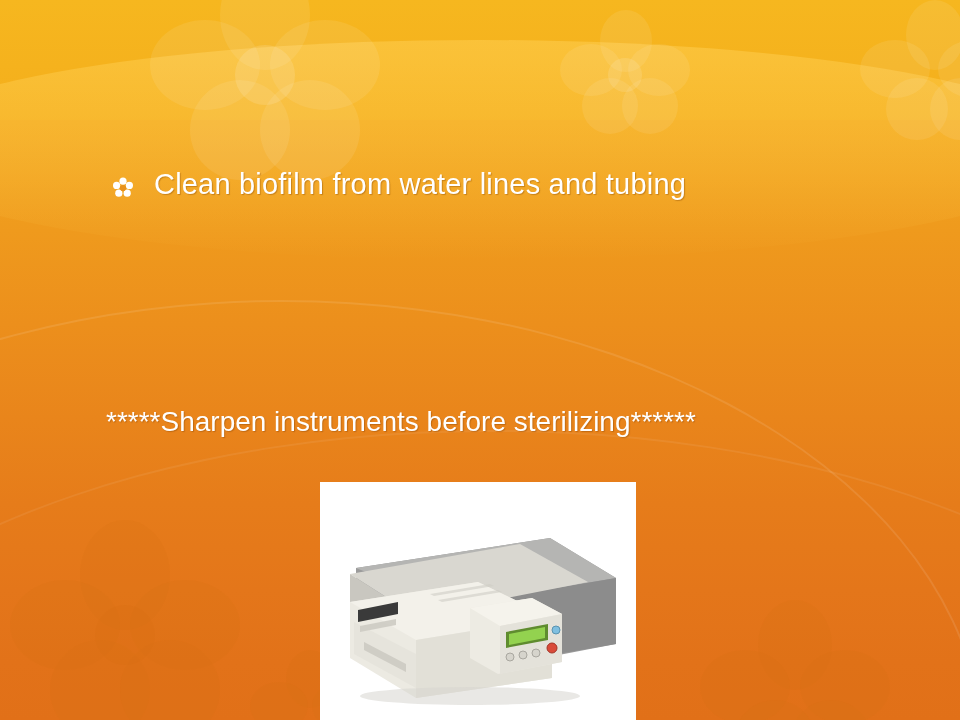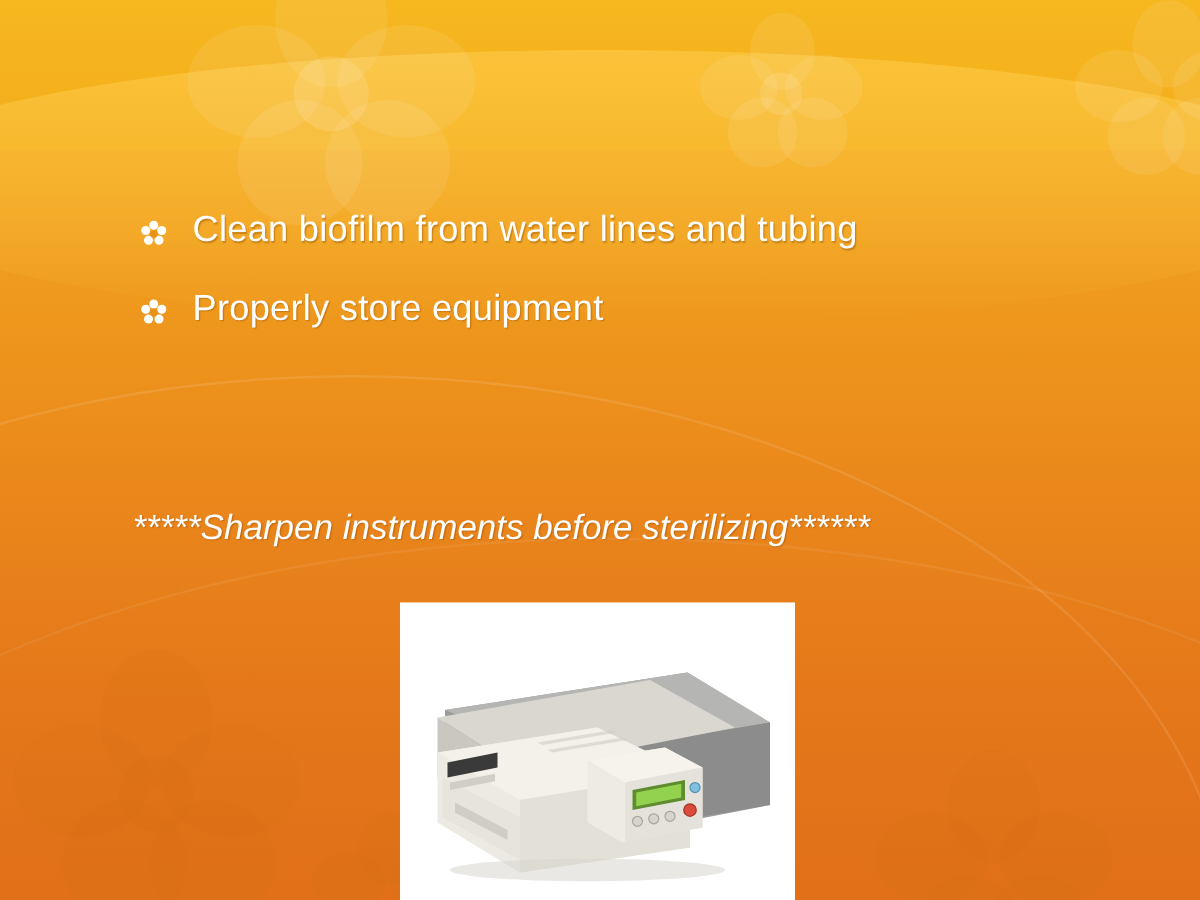--- a/index.html
+++ b/index.html
@@ -103,21 +103,20 @@
   }
   .note {
     position: absolute;
     left: 106px;
     top: 404px;
     width: 820px;
     color: #ffffff;
     font-size: 28px;
     line-height: 1.25;
     text-shadow: 1px 1px 1px rgba(120,60,0,0.35);
-    font-style: italic;
   }
 
   
   .picture {
     position: absolute;
     left: 320px;
     top: 482px;
     width: 316px;
     height: 238px;
     background: #ffffff;
@@ -201,35 +200,20 @@
               <circle cx="17.4" cy="8.4" r="3.6"></circle>
               <circle cx="15.2" cy="16.2" r="3.6"></circle>
               <circle cx="6.8" cy="16.2" r="3.6"></circle>
               <circle cx="4.6" cy="8.4" r="3.6"></circle>
             </g>
             <circle cx="11" cy="11" r="3.1" fill="#e8921c"></circle>
           </svg>
         </span>
         <span>Clean biofilm from water lines and tubing</span>
       </li>
-      <li class="bullet">
-        <span class="marker">
-          <svg width="22" height="22" viewBox="0 0 22 22">
-            <g fill="#ffffff">
-              <circle cx="11" cy="4.2" r="3.6"></circle>
-              <circle cx="17.4" cy="8.4" r="3.6"></circle>
-              <circle cx="15.2" cy="16.2" r="3.6"></circle>
-              <circle cx="6.8" cy="16.2" r="3.6"></circle>
-              <circle cx="4.6" cy="8.4" r="3.6"></circle>
-            </g>
-            <circle cx="11" cy="11" r="3.1" fill="#e8921c"></circle>
-          </svg>
-        </span>
-        <span>Properly store equipment</span>
-      </li>
     </ul>
 
     <div class="note">*****Sharpen instruments before sterilizing******</div>
 
     <div class="picture">
       <svg class="sterilizer" viewBox="0 0 316 238">
         <rect x="0" y="0" width="316" height="238" fill="#ffffff"></rect>
 
         <polygon points="36,86 230,56 296,96 296,162 120,196 36,150" fill="#9b9b9b"></polygon>
         <polygon points="36,86 230,56 296,96 130,124" fill="#b5b5b3"></polygon>

